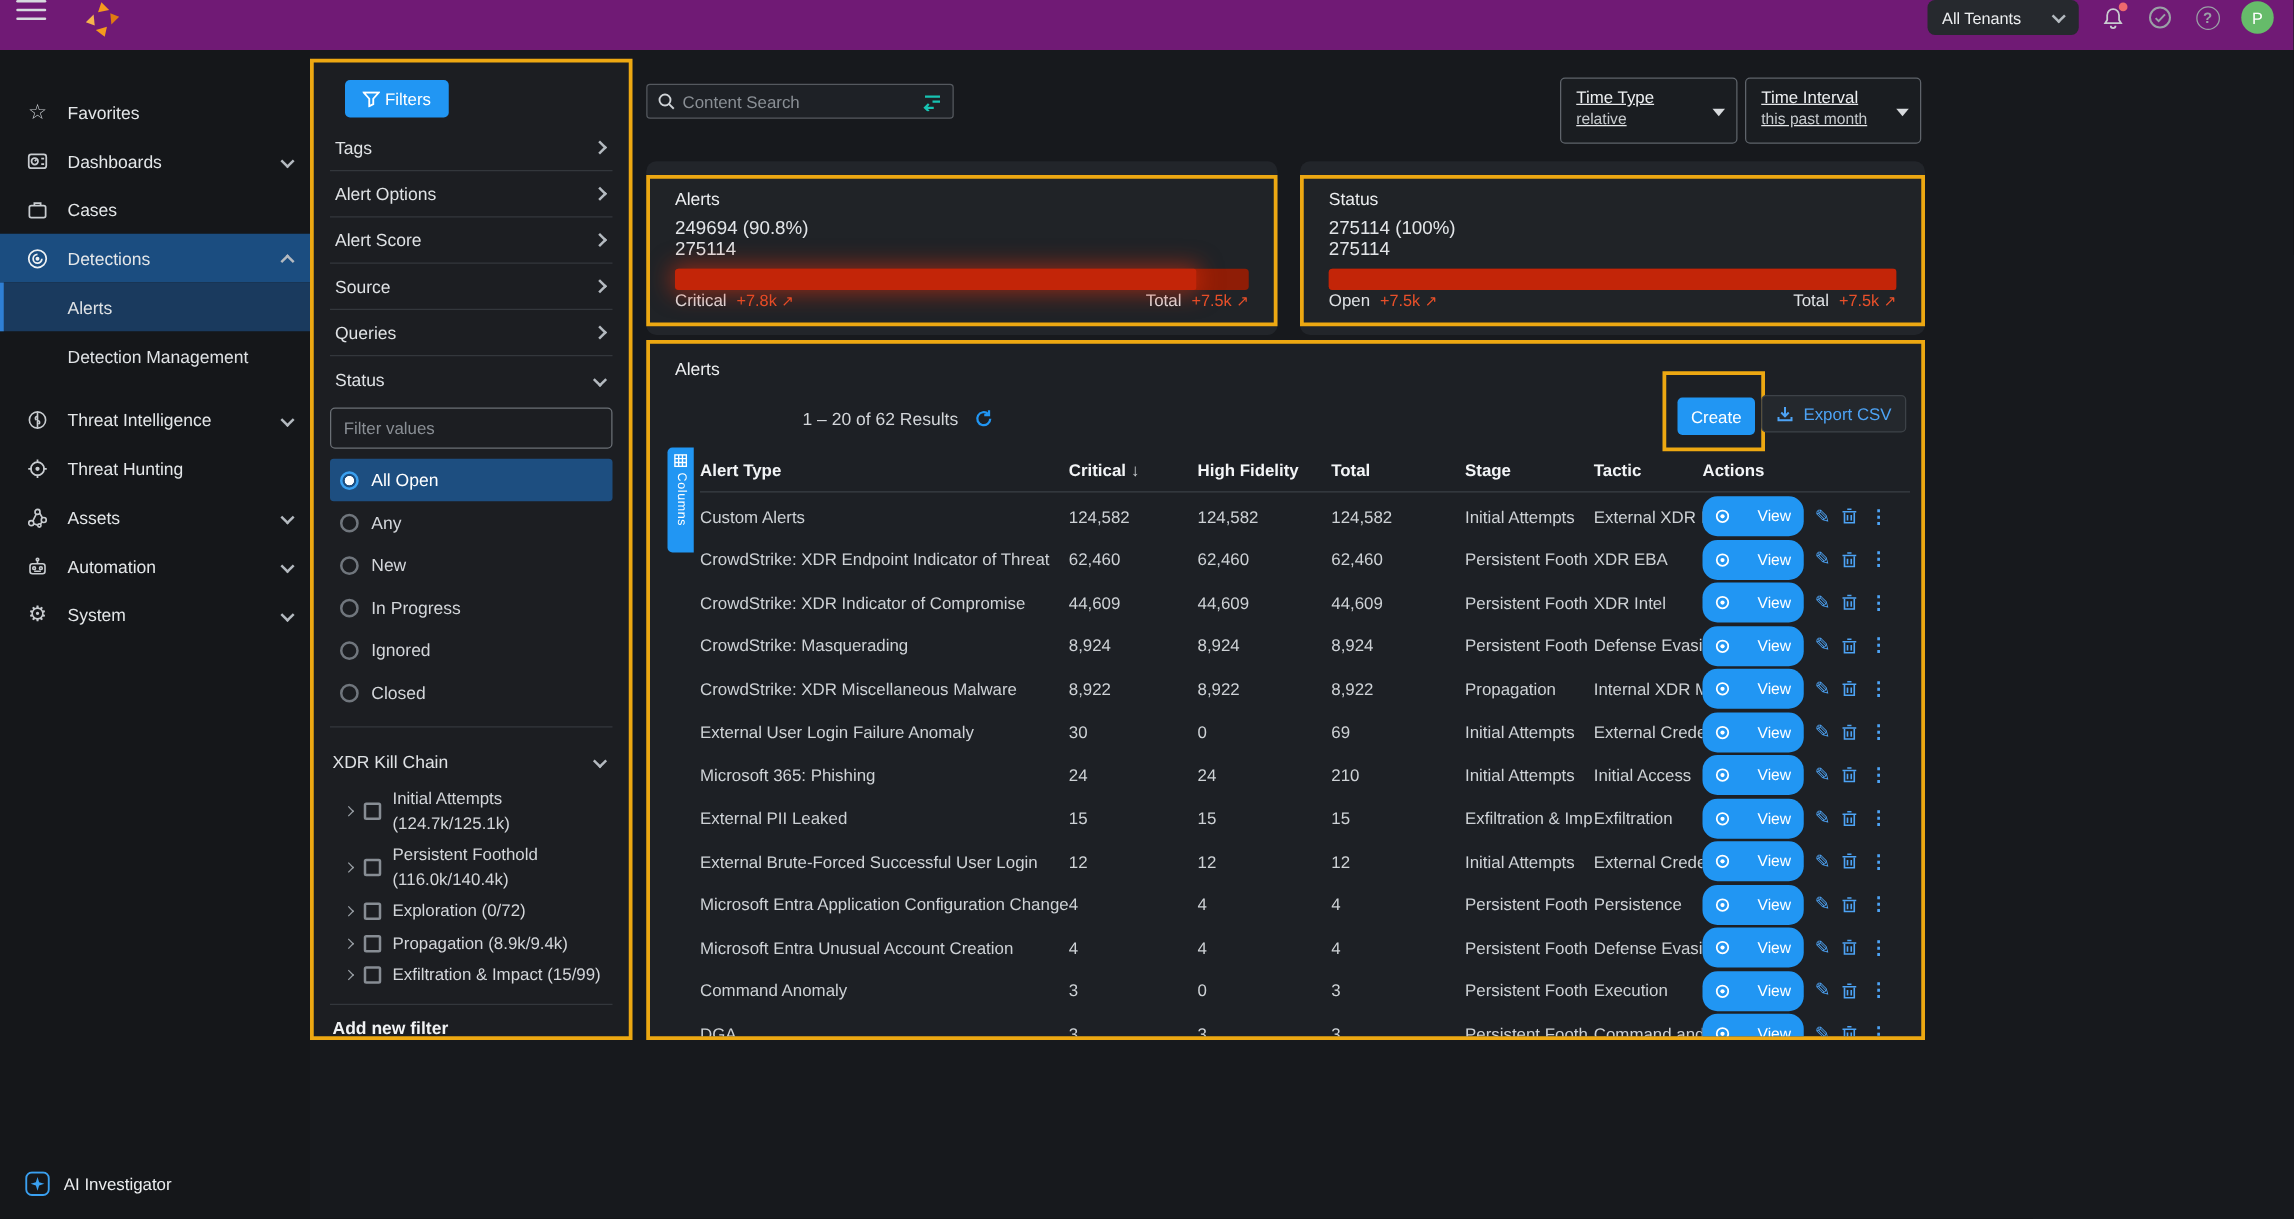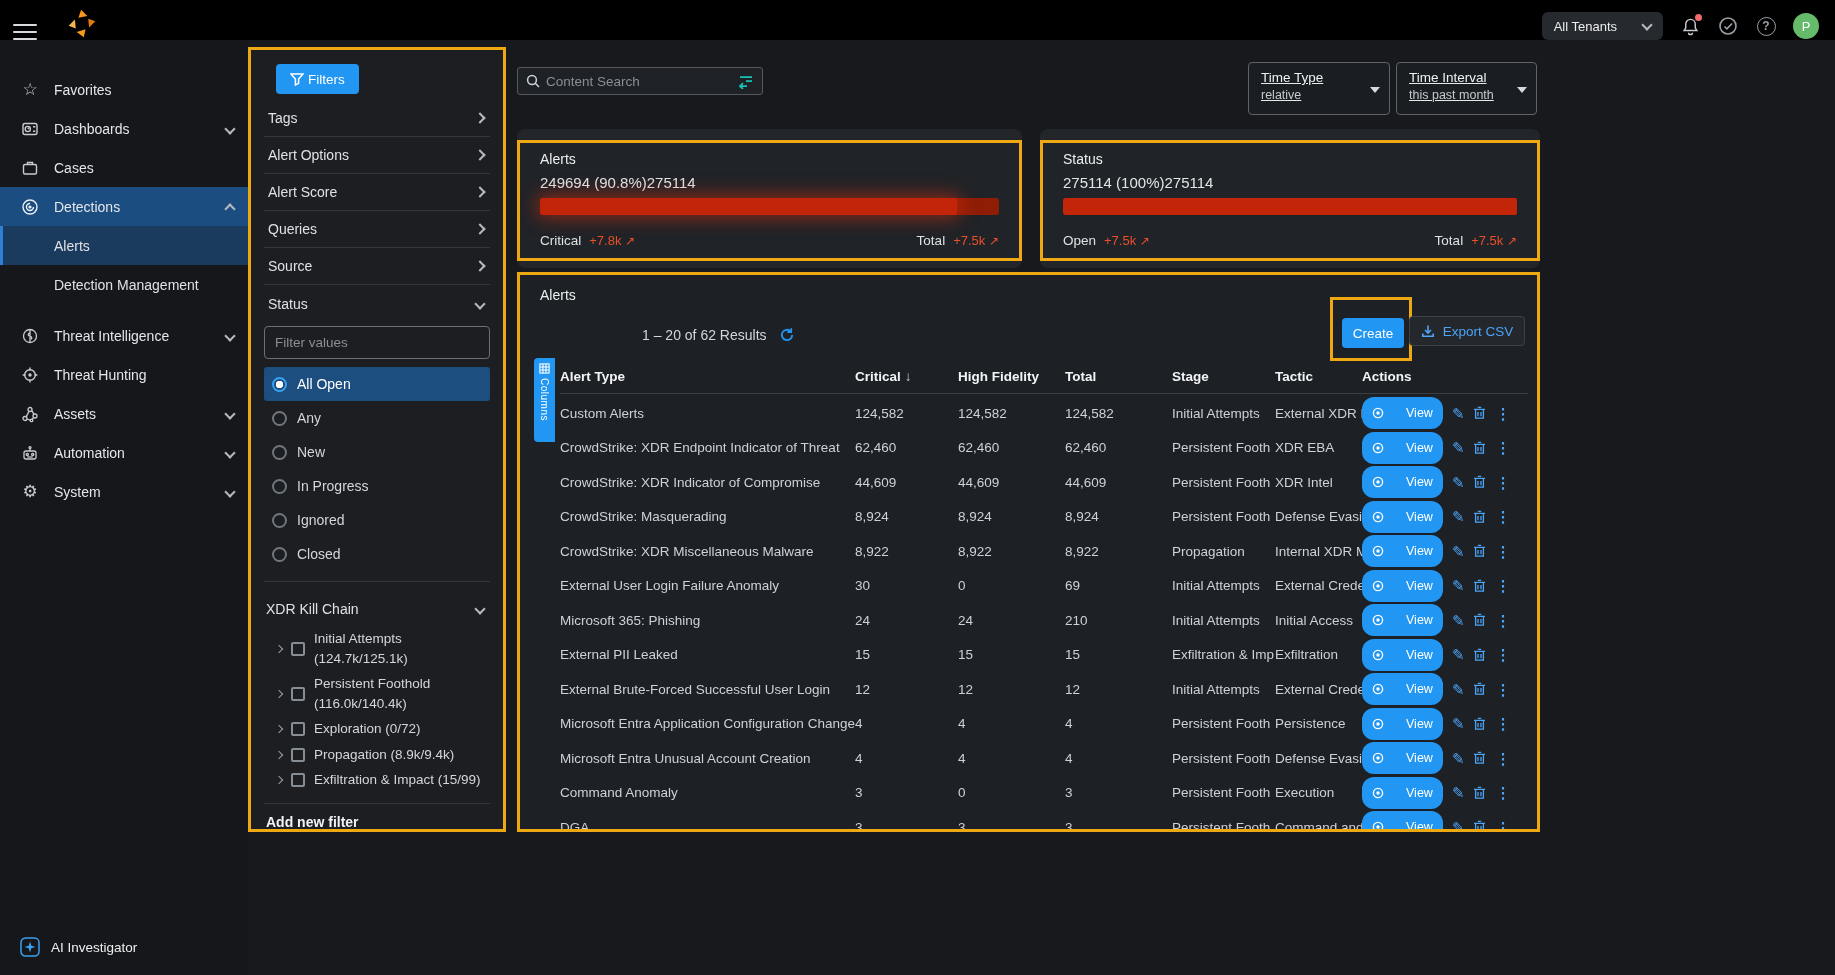--- a/index.html
+++ b/index.html
@@ -4,21 +4,21 @@
 <style>
   :root{
     --accent-blue:#2196f3; --highlight-yellow:#eda812; --bar-red:#c32508;
     --trend-orange:#e8502a; --teal:#17c3b2; --avatar-green:#66bb6a;
   }
   *{box-sizing:border-box;margin:0;padding:0;font-family:"Liberation Sans",sans-serif;}
   html,body{background:#101113;}
   #app{position:relative;width:1835px;height:975px;background:#17191d;overflow:hidden;color:#e6e8ea;}
 
   
-  .topbar{position:absolute;left:0;top:0;width:100%;height:40px;background:#000000;display:flex;align-items:flex-end;z-index:5;}
+  .topbar{position:absolute;left:0;top:0;width:100%;height:40px;background:#701a75;display:flex;align-items:flex-start;z-index:5;}
   .hamburger{width:24px;height:16px;margin-left:13px;display:flex;flex-direction:column;justify-content:space-between;cursor:pointer;}
   .hamburger span{display:block;height:2px;background:#d7dadd;border-radius:1px;}
   .logo{margin-left:28px;}
   .topbar-right{margin-left:auto;display:flex;align-items:center;gap:16px;margin-right:16px;}
   .tenant-pill{display:flex;align-items:center;gap:26px;background:#26292e;border-radius:6px;height:28px;padding:0 12px;font-size:13px;color:#eceef0;}
   .tb-icon{position:relative;width:22px;height:22px;display:flex;align-items:center;justify-content:center;}
   .tb-dot{position:absolute;top:-1px;right:-1px;width:7px;height:7px;border-radius:50%;background:#ef6a6e;}
   .help-circle{width:19px;height:19px;border:1.7px solid #9aa0a6;border-radius:50%;color:#9aa0a6;font-size:12px;font-weight:bold;display:flex;align-items:center;justify-content:center;}
   .avatar{width:26px;height:26px;border-radius:50%;background:var(--avatar-green);color:#fff;font-size:13px;display:flex;align-items:center;justify-content:center;}
 
@@ -65,21 +65,21 @@
   .search-box input::placeholder{color:#8a8f95;}
   .time-dd{position:absolute;top:62px;height:53px;border:1px solid #5f646b;border-radius:4px;padding:7px 22px 0 12px;cursor:pointer;background:#1a1d21;text-decoration:underline;}
   .time-dd .lab{font-size:13.5px;color:#eef0f2;margin-bottom:3px;}
   .time-dd .val{font-size:12.5px;color:#c6cacd;}
   .time-dd .caret{position:absolute;right:9px;top:24px;width:0;height:0;border-left:5px solid transparent;border-right:5px solid transparent;border-top:6px solid #d7dadd;}
 
   
   .card-shadow{position:absolute;background:#22252a;border-radius:8px;}
   .metric-card{position:absolute;height:121px;background:#202327;border:3px solid var(--highlight-yellow);padding:8px 20px 10px 20px;display:flex;flex-direction:column;}
   .mc-title{font-size:14px;color:#eceef0;margin-bottom:7px;}
-  .mc-values{display:flex;justify-content:flex-start;font-size:15px;color:#e2e5e8;margin-bottom:7px;}
+  .mc-values{display:flex;justify-content:center;font-size:15px;color:#e2e5e8;margin-bottom:7px;flex-direction:column;}
   .mc-bar{height:17px;border-radius:3px;background:#8f1d06;overflow:visible;position:relative;}
   .mc-fill{height:100%;border-radius:3px 2px 2px 3px;background:var(--bar-red);}
   .mc-fill.glow{box-shadow:0 0 18px 3px rgba(228,48,12,.55);}
   .mc-stats{margin-top:auto;display:flex;justify-content:space-between;font-size:13.5px;color:#dfe2e5;}
   .trend{color:var(--trend-orange);margin-left:8px;font-size:13px;}
   .trend .arr{font-size:12px;}
 
   
   .table-panel{position:absolute;left:517px;top:272px;width:1023px;height:560px;background:#1d2025;border:3px solid var(--highlight-yellow);overflow:hidden;}
   .tp-title{position:absolute;left:20px;top:12px;font-size:14px;color:#eceef0;}
@@ -272,25 +272,25 @@
     </div>
     <div class="fp-row">
       <span>Alert Options</span>
       <span class="chev right"></span>
     </div>
     <div class="fp-row">
       <span>Alert Score</span>
       <span class="chev right"></span>
     </div>
     <div class="fp-row">
+      <span>Source</span>
+      <span class="chev right"></span>
+    </div>
+    <div class="fp-row">
       <span>Queries</span>
-      <span class="chev right"></span>
-    </div>
-    <div class="fp-row">
-      <span>Source</span>
       <span class="chev right"></span>
     </div>
     <div class="fp-row noline">
       <span>Status</span>
       <span class="chev down"></span>
     </div>
     <input class="fp-input" placeholder="Filter values" style="">
     <div class="radio-row sel">
       <span class="radio on"></span>
       <span>All Open</span>

